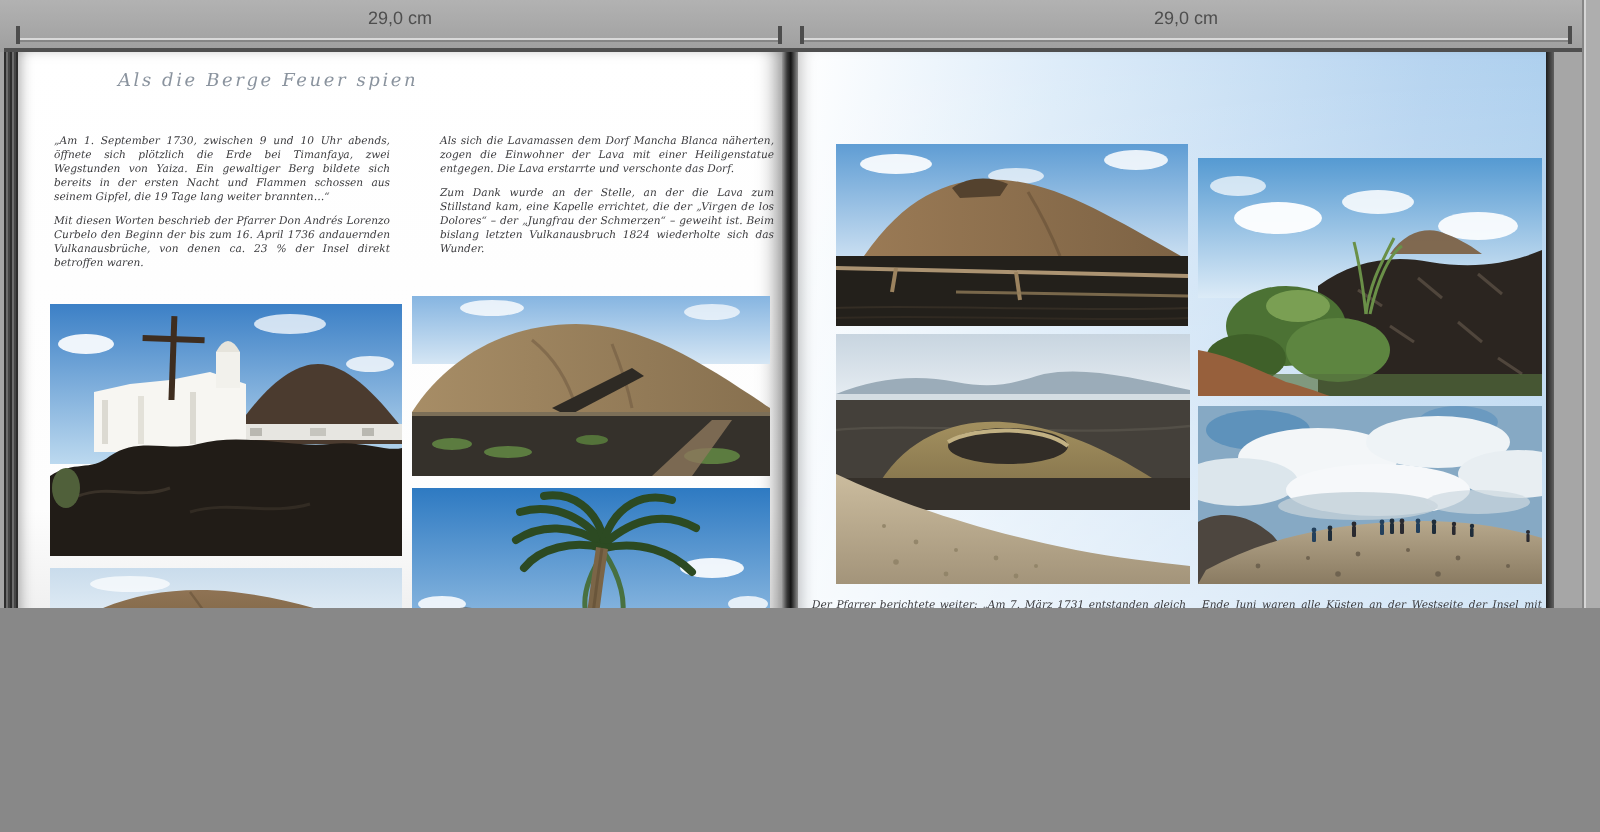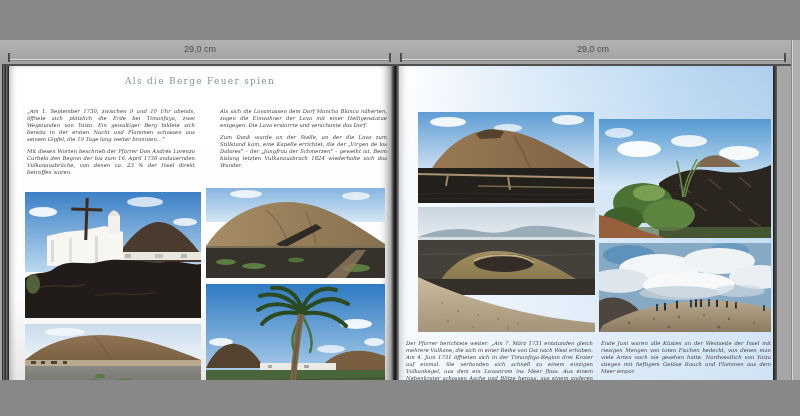--- a/index.html
+++ b/index.html
@@ -1,18 +1,18 @@
 <!DOCTYPE html>
 <html><head>
 <meta charset="utf-8">
 <style>
   html,body { margin:0; padding:0; background:#888; }
   #stage {
-    position:relative; width:800px; height:340px; overflow:hidden;
-    background:#a6a6a6; font-family:"Liberation Sans", sans-serif;margin-top:40px;
+    position:relative; width:800px; height:304px; overflow:hidden;
+    background:#a6a6a6; font-family:"Liberation Sans", sans-serif;
   }
   
   .ruler-bar { position:absolute; left:0; top:0; width:800px; height:26px;
     background:linear-gradient(#b2b2b2,#9f9f9f); }
   .ruler-label { position:absolute; top:4px; font-size:9px; color:#4e4e4e;
     transform:translateX(-50%); white-space:nowrap; }
   .mline { position:absolute; top:19px; height:1px; background:#d9d9d9;
     box-shadow:0 1px 0 rgba(0,0,0,.18); }
   .mtick { position:absolute; top:13px; width:2px; height:9px; background:#4d4d4d; }
   
@@ -31,22 +31,22 @@
     background:linear-gradient(180deg,#ffffff 0%,#fdfdfd 60%,#e6e6e6 84%,#bcbcbc 100%);
     box-shadow:inset -8px 0 10px -6px rgba(0,0,0,.5), inset 5px 0 7px -4px rgba(0,0,0,.35); }
   .spine { position:absolute; left:391px; top:26px; width:8px; height:381px;
     background:linear-gradient(90deg,#9a9a9a,#383838 32%,#141414 55%,#8d8d8d 100%); }
   .page-right { position:absolute; left:399px; top:26px; width:374px; height:381px;
     background:
       linear-gradient(180deg, rgba(255,255,255,0) 0%, rgba(255,255,255,.5) 72%, rgba(255,255,255,.38) 100%),
       linear-gradient(100deg,#ffffff 0%,#ddecf9 30%,#b6d4f0 72%,#a4cbec 100%);
     box-shadow:inset 6px 0 8px -5px rgba(0,0,0,.28); }
   
-  .book-title { position:absolute; left:59px; top:36px; width:282px; text-align:center;
-    font-family:"DejaVu Serif",serif; font-size:9px;
+  .book-title { position:absolute; left:59px; top:36px; width:282px; text-align:left;
+    font-family:"DejaVu Serif",serif; font-style:italic; font-size:9px;
     letter-spacing:1.3px; color:#8a939e; }
   .textcol { position:absolute; font-family:"DejaVu Serif",serif; font-style:italic;
     font-size:5.3px; line-height:1.33; color:#3c3c3f; text-align:justify; }
   .textcol p { margin:0 0 5px 0; }
   .tc-l1 { left:27px;  top:68px;  width:168px; }
   .tc-l2 { left:220px; top:68px;  width:167px; }
   .tc-r1 { left:406px; top:300px; width:187px; }
   .tc-r2 { left:601px; top:300px; width:170px; }
   
   .photo { position:absolute; display:block; }

